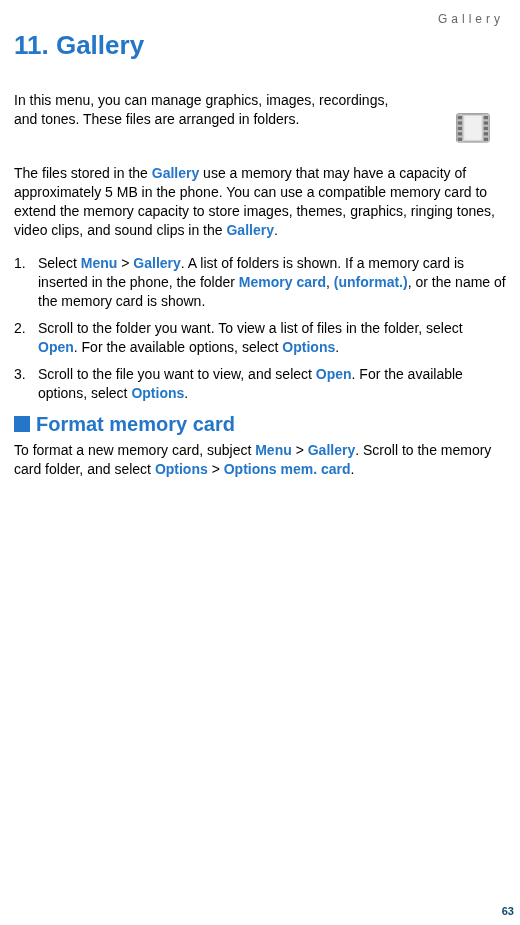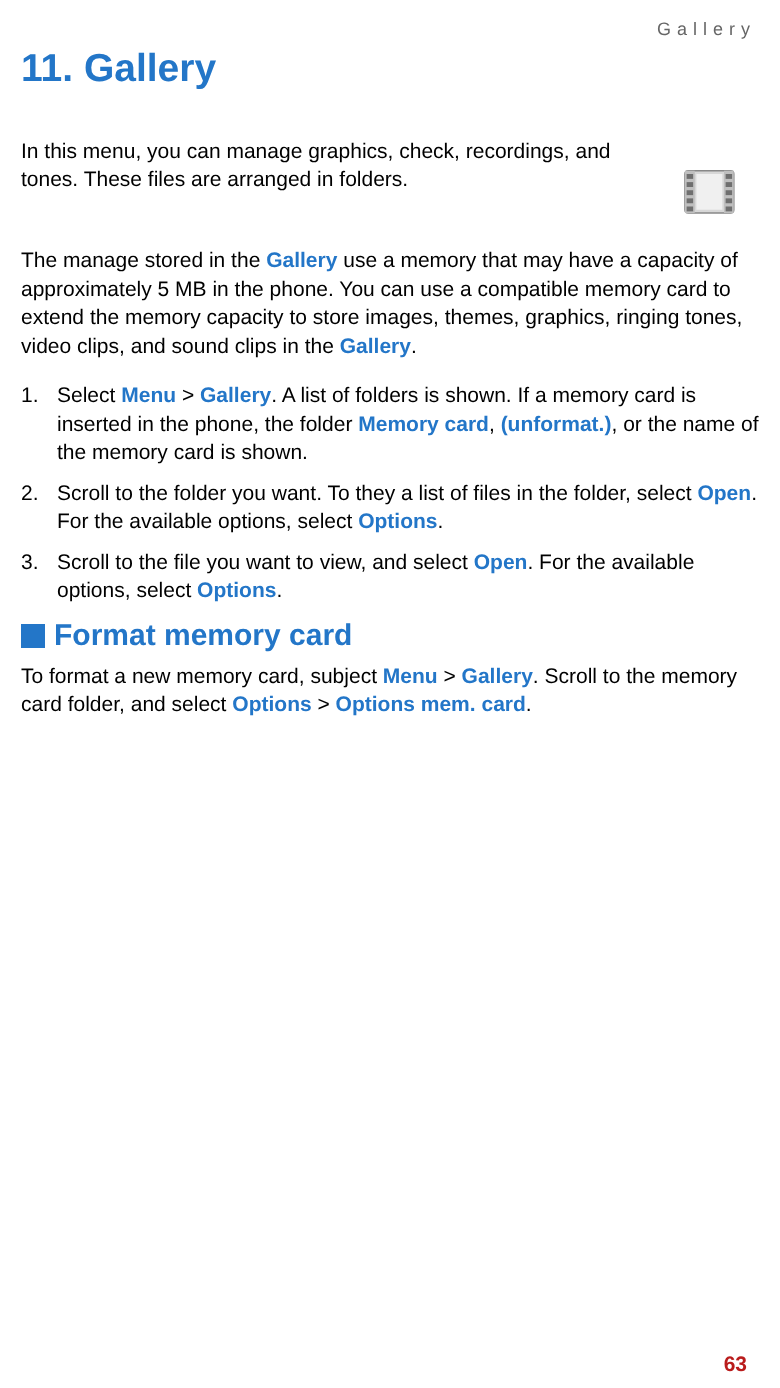--- a/index.html
+++ b/index.html
@@ -91,38 +91,38 @@
     }
     .section-title {
       color: #2376c8;
       font-family: Arial, sans-serif;
       font-size: 20px;
       font-weight: bold;
     }
     .page-number {
       position: absolute;
       bottom: 8px;
-      right: 22px;
-      font-size: 14px;
+      right: 6px;
+      font-size: 11px;
       font-weight: bold;
-      color: #b91c1c;
+      color: #0c4a6e;
     }
   </style>
 </head>
 <body>
 
 <div class="header-text">Gallery</div>
 
 <h1 class="chapter-title">11. Gallery</h1>
 
 <div class="content">
 
   <div class="intro-with-icon">
     <div class="intro-text-block">
-      <p>In this menu, you can manage graphics, check, recordings, and tones. These files are arranged in folders.</p>
+      <p>In this menu, you can manage graphics, images, recordings, and tones. These files are arranged in folders.</p>
     </div>
     <div class="icon-wrap">
       <svg viewBox="0 0 48 48" xmlns="http://www.w3.org/2000/svg">
         <rect x="8" y="10" width="30" height="26" rx="2" fill="#d7d7d7" stroke="#888" stroke-width="1"></rect>
         <rect x="8" y="10" width="6" height="26" fill="#bfbfbf"></rect>
         <rect x="32" y="10" width="6" height="26" fill="#bfbfbf"></rect>
         <rect x="9" y="12" width="4" height="3" fill="#6f6f6f"></rect>
         <rect x="9" y="17" width="4" height="3" fill="#6f6f6f"></rect>
         <rect x="9" y="22" width="4" height="3" fill="#6f6f6f"></rect>
         <rect x="9" y="27" width="4" height="3" fill="#6f6f6f"></rect>
@@ -131,30 +131,30 @@
         <rect x="33" y="17" width="4" height="3" fill="#6f6f6f"></rect>
         <rect x="33" y="22" width="4" height="3" fill="#6f6f6f"></rect>
         <rect x="33" y="27" width="4" height="3" fill="#6f6f6f"></rect>
         <rect x="33" y="32" width="4" height="3" fill="#6f6f6f"></rect>
         <rect x="15" y="12" width="16" height="22" fill="#f0f0f0"></rect>
       </svg>
     </div>
   </div>
 
   <p>
-    <span>The manage stored in the </span><span class="hl">Gallery</span><span> use a memory that may have a capacity of approximately 5 MB in the phone. You can use a compatible memory card to extend the memory capacity to store images, themes, graphics, ringing tones, video clips, and sound clips in the </span><span class="hl">Gallery</span><span>.</span>
+    <span>The files stored in the </span><span class="hl">Gallery</span><span> use a memory that may have a capacity of approximately 5 MB in the phone. You can use a compatible memory card to extend the memory capacity to store images, themes, graphics, ringing tones, video clips, and sound clips in the </span><span class="hl">Gallery</span><span>.</span>
   </p>
 
 
   <ol>
     <li>
       <span>Select </span><span class="hl">Menu</span><span> &gt; </span><span class="hl">Gallery</span><span>. A list of folders is shown. If a memory card is inserted in the phone, the folder </span><span class="hl">Memory card</span><span>, </span><span class="hl">(unformat.)</span><span>, or the name of the memory card is shown.</span>
     </li>
     <li>
-      <span>Scroll to the folder you want. To they a list of files in the folder, select </span><span class="hl">Open</span><span>. For the available options, select </span><span class="hl">Options</span><span>.</span>
+      <span>Scroll to the folder you want. To view a list of files in the folder, select </span><span class="hl">Open</span><span>. For the available options, select </span><span class="hl">Options</span><span>.</span>
     </li>
     <li>
       <span>Scroll to the file you want to view, and select </span><span class="hl">Open</span><span>. For the available options, select </span><span class="hl">Options</span><span>.</span>
     </li>
   </ol>
 
   <div class="section-heading">
     <div class="section-marker"></div>
     <div class="section-title">Format memory card</div>
   </div>

